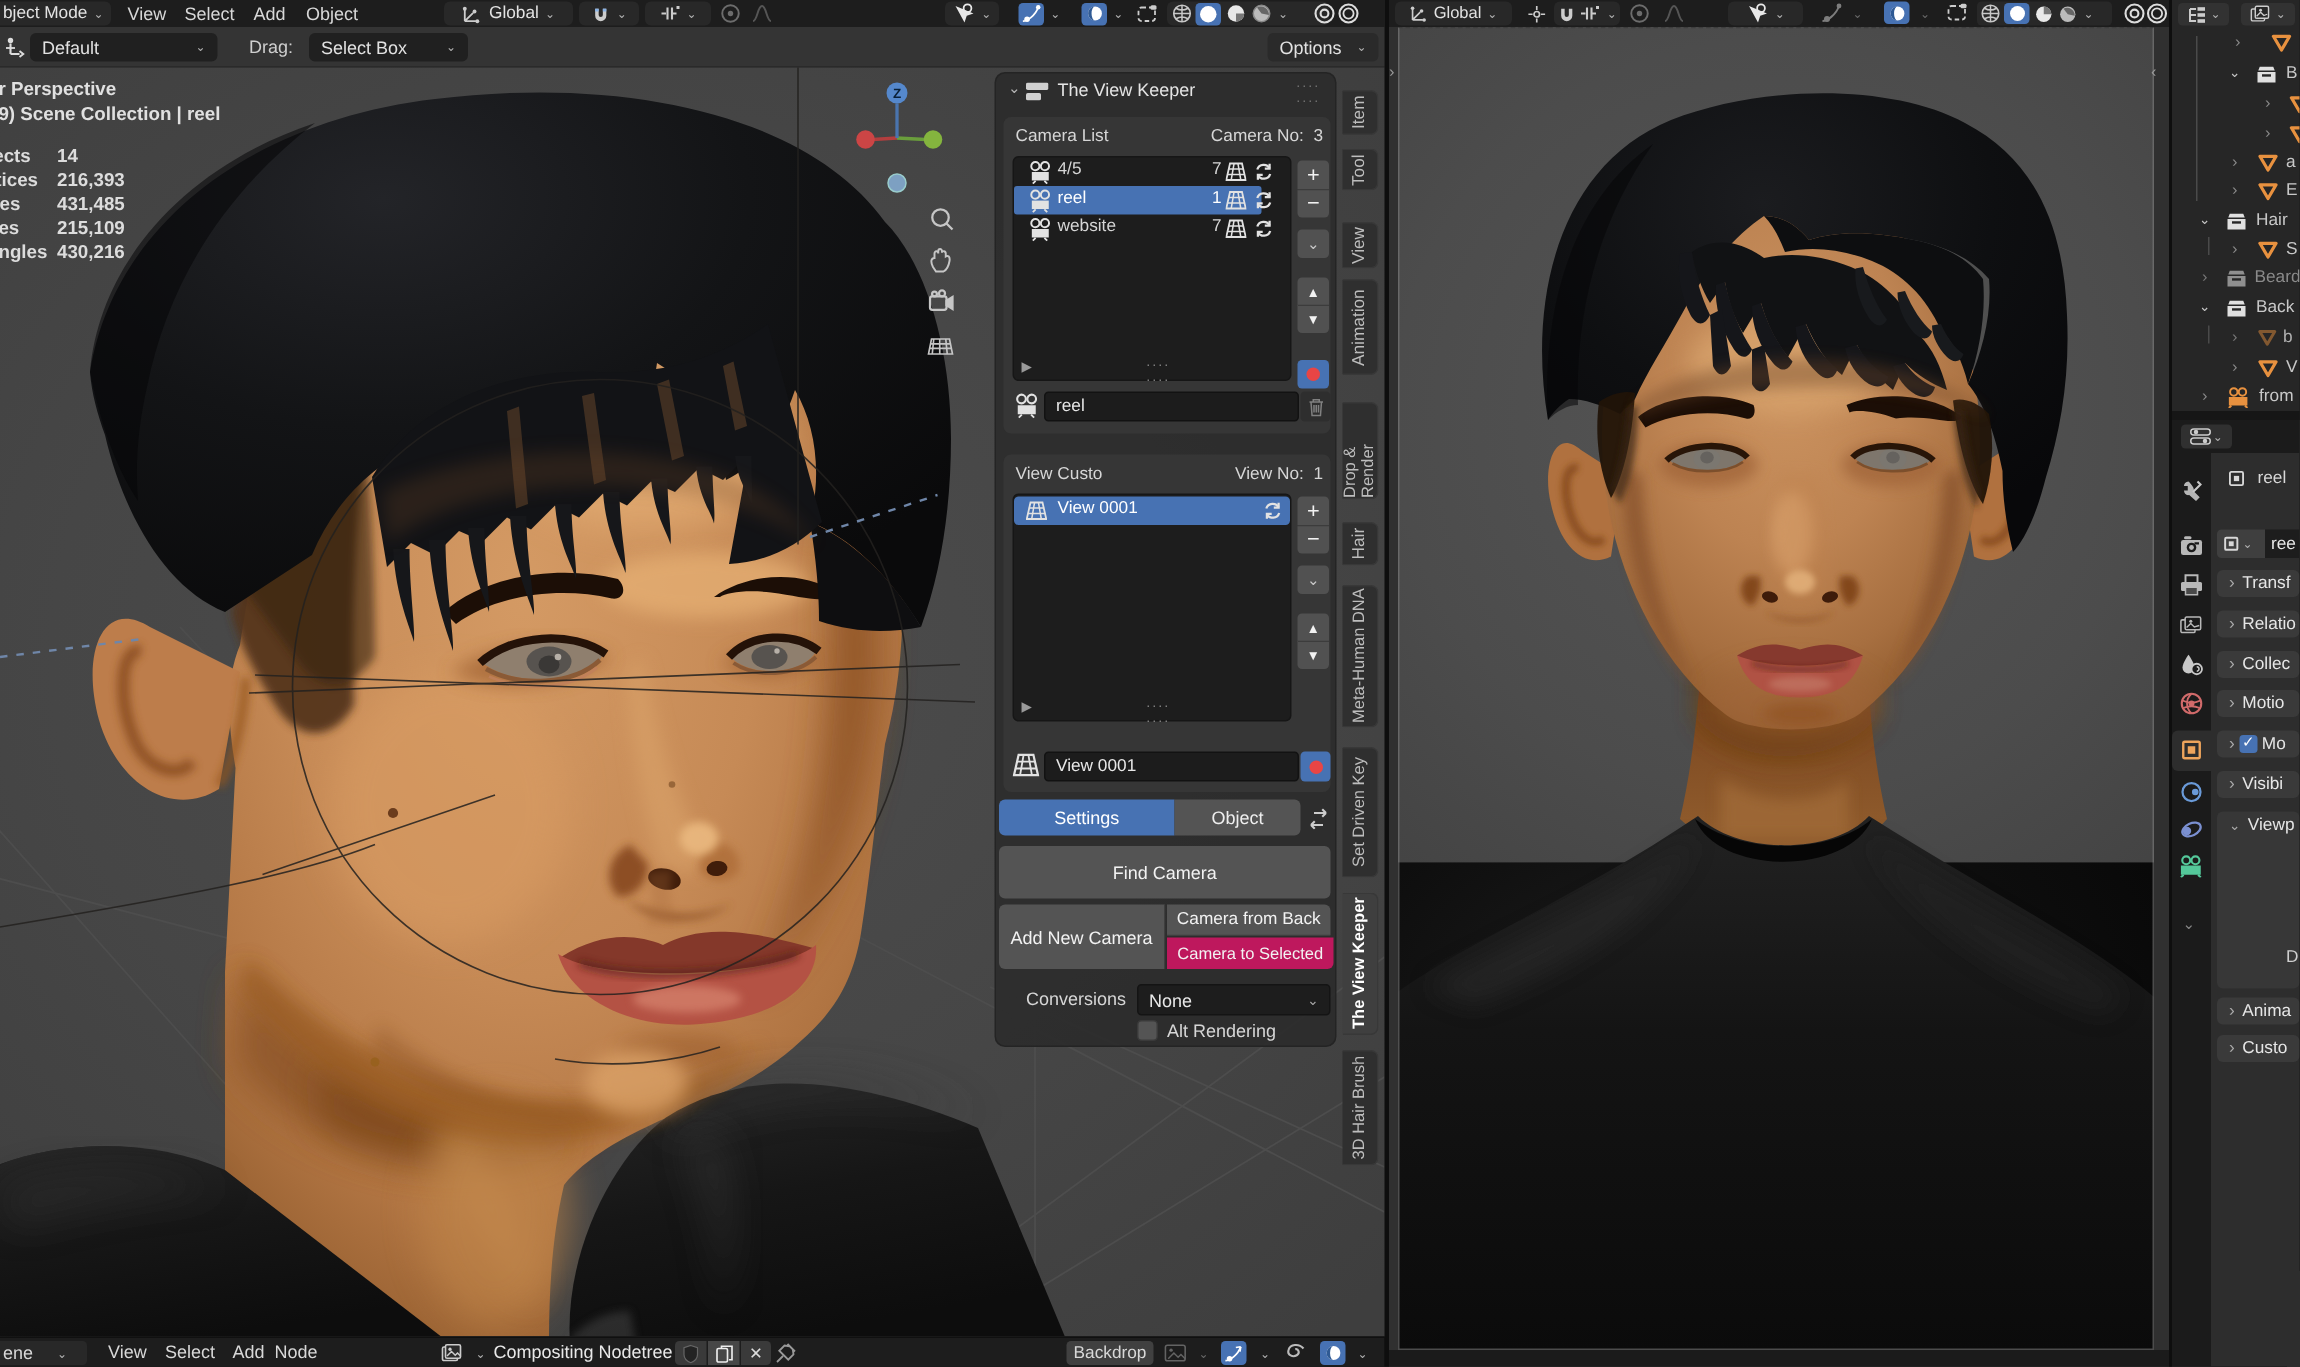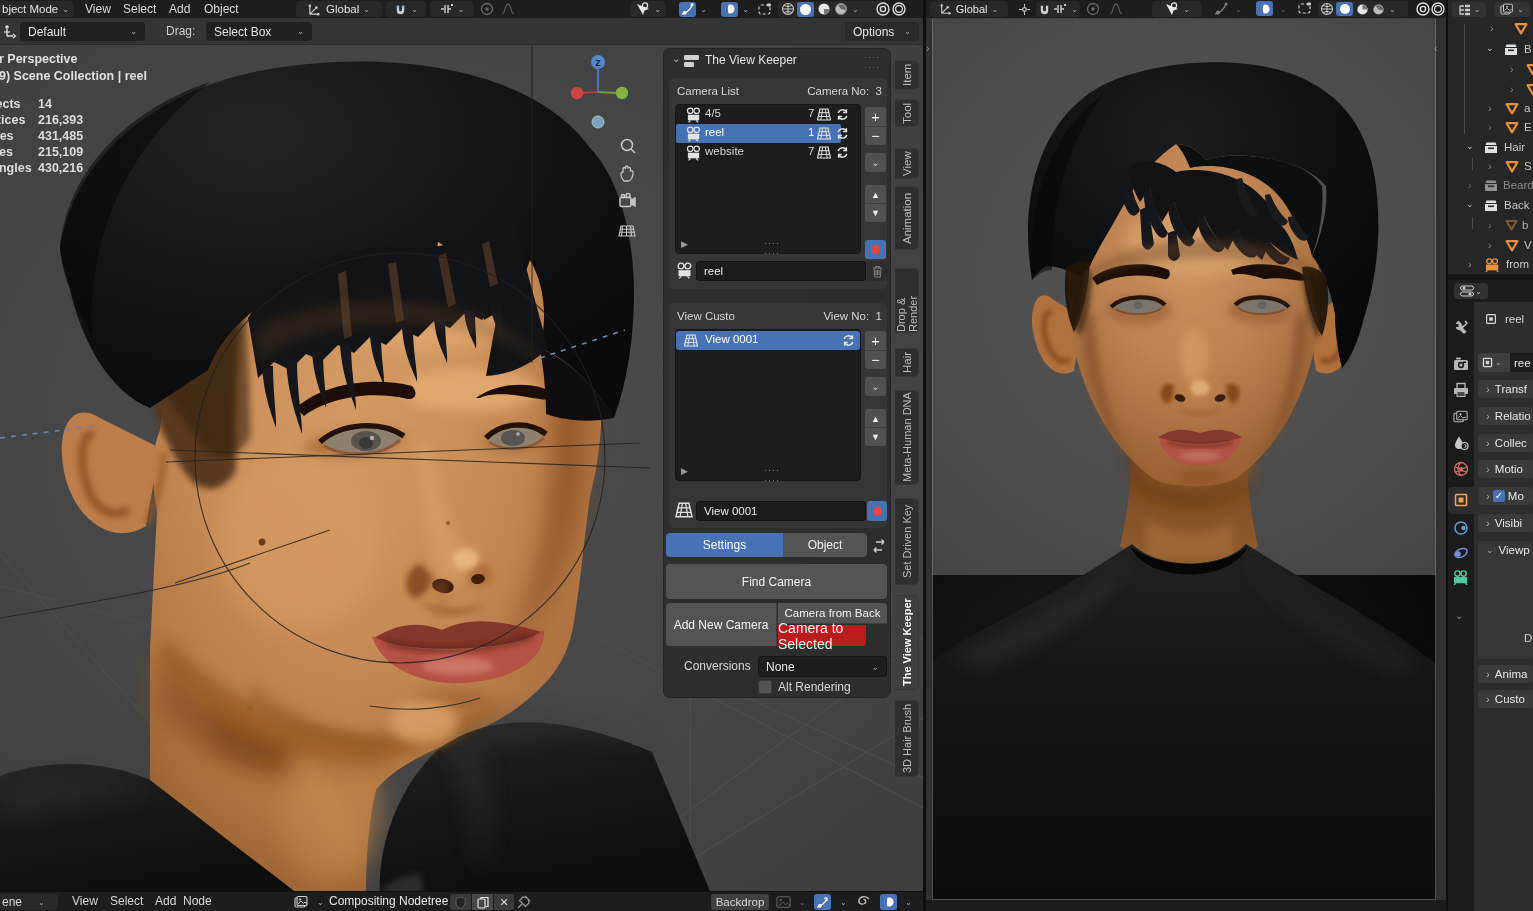--- a/index.html
+++ b/index.html
@@ -523,21 +523,21 @@
   <div style="position:absolute;left:119px;top:484px;width:84px;height:24px;background:#545454;border-radius:0 4px 4px 0;display:flex;align-items:center;justify-content:center;color:#eee;font-size:12px">Object</div>
   <svg style="position:absolute;left:207px;top:488px" width="16" height="16" viewBox="0 0 16 16">
         <path d="M2 6 L10 6 M10 6 L7.5 3.5 M10 6 L7.5 8.5" stroke="#ccc" stroke-width="1.4" fill="none" transform="translate(3,-1)"></path>
         <path d="M14 10 L6 10 M6 10 L8.5 7.5 M6 10 L8.5 12.5" stroke="#ccc" stroke-width="1.4" fill="none" transform="translate(-3,3)"></path>
       </svg>
 
   <div style="position:absolute;left:2px;top:515px;width:221px;height:35px;background:#545454;border-radius:4px;display:flex;align-items:center;justify-content:center;color:#f2f2f2;font-size:12px">Find Camera</div>
 
   <div style="position:absolute;left:2px;top:554px;width:111px;height:43px;background:#545454;border-radius:4px 0 0 4px;display:flex;align-items:center;justify-content:center;color:#f2f2f2;font-size:12px;border-right:1px solid #3e3e3e">Add New Camera</div>
   <div style="position:absolute;left:114px;top:554px;width:109px;height:21px;background:#545454;border-radius:0 4px 0 0;display:flex;align-items:center;justify-content:center;color:#f2f2f2;font-size:11.5px;border-bottom:1px solid #3e3e3e">Camera from Back</div>
-  <div style="position:absolute;left:114px;top:576px;width:88px;height:21px;background:#b91c1c;border-radius:0 0 4px 0;display:flex;align-items:center;justify-content:center;color:#f2f2f2;font-size:14px">Camera to Selected</div>
+  <div style="position:absolute;left:114px;top:576px;width:111px;height:21px;background:#be185d;border-radius:0 0 4px 0;display:flex;align-items:center;justify-content:center;color:#f2f2f2;font-size:11px">Camera to Selected</div>
 
   <span style="position:absolute;left:20px;top:610px;font-size:12px">Conversions</span>
   <div style="position:absolute;left:94px;top:607px;width:129px;height:21px;background:#1d1d1d;border-radius:3px;border:1px solid #141414;display:flex;align-items:center;justify-content:space-between;padding:0 7px;color:#e8e8e8;font-size:12px">None<span style="color:#aaa;font-size:9px">⌄</span></div>
 
   <div style="position:absolute;left:94px;top:631px;width:14px;height:14px;background:#545454;border-radius:3px;border:1px solid #3a3a3a"></div>
   <span style="position:absolute;left:114px;top:631px;font-size:12px">Alt Rendering</span>
 </div>
 
 <div class="abs" id="tabstrip" style="left:895px;top:45px;width:28px;height:846px">
   <div class="vtab" style="top:15px;height:30px">Item</div>

